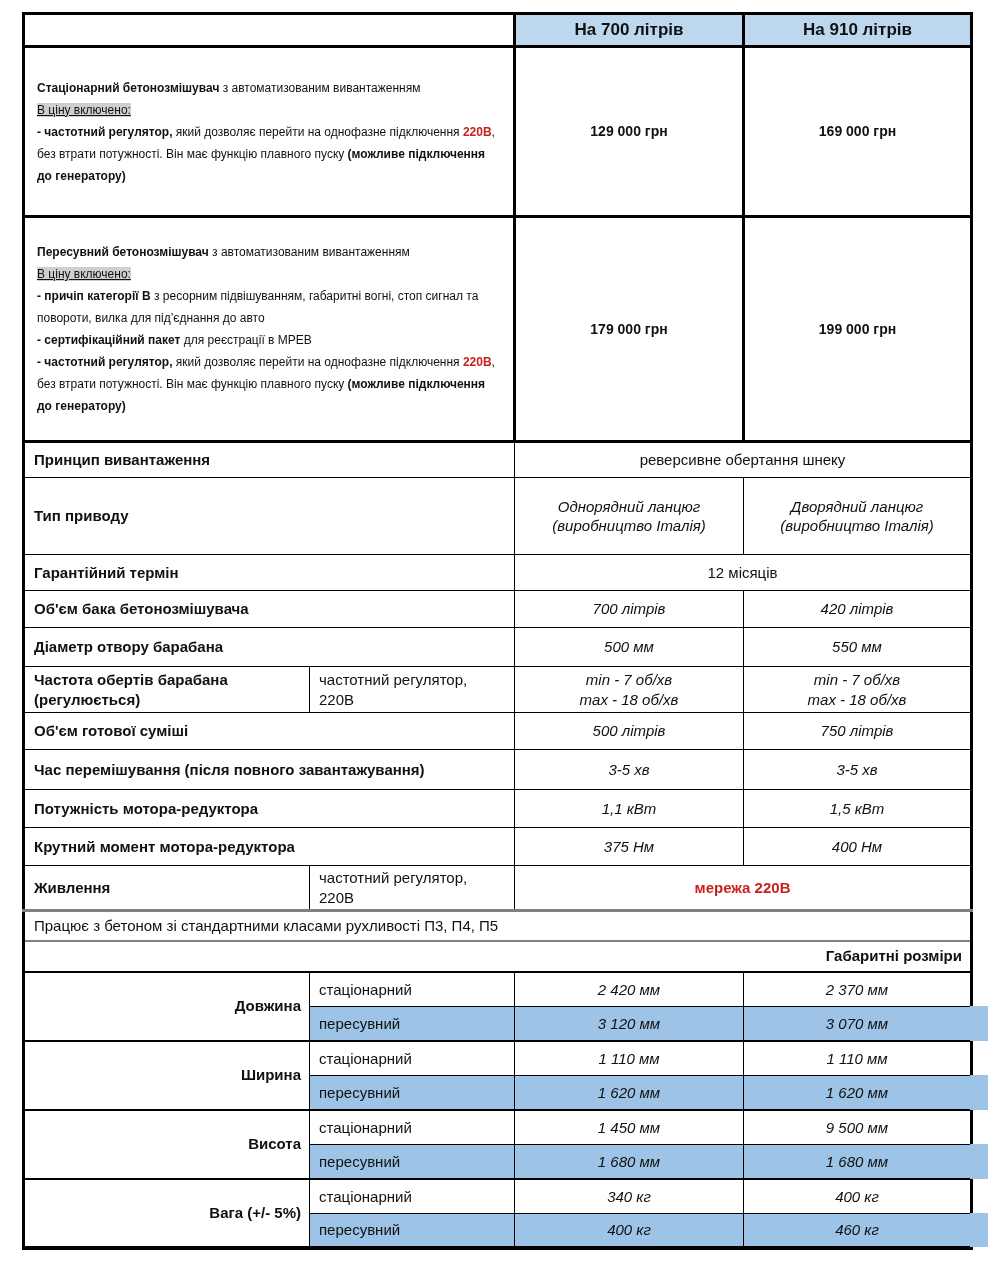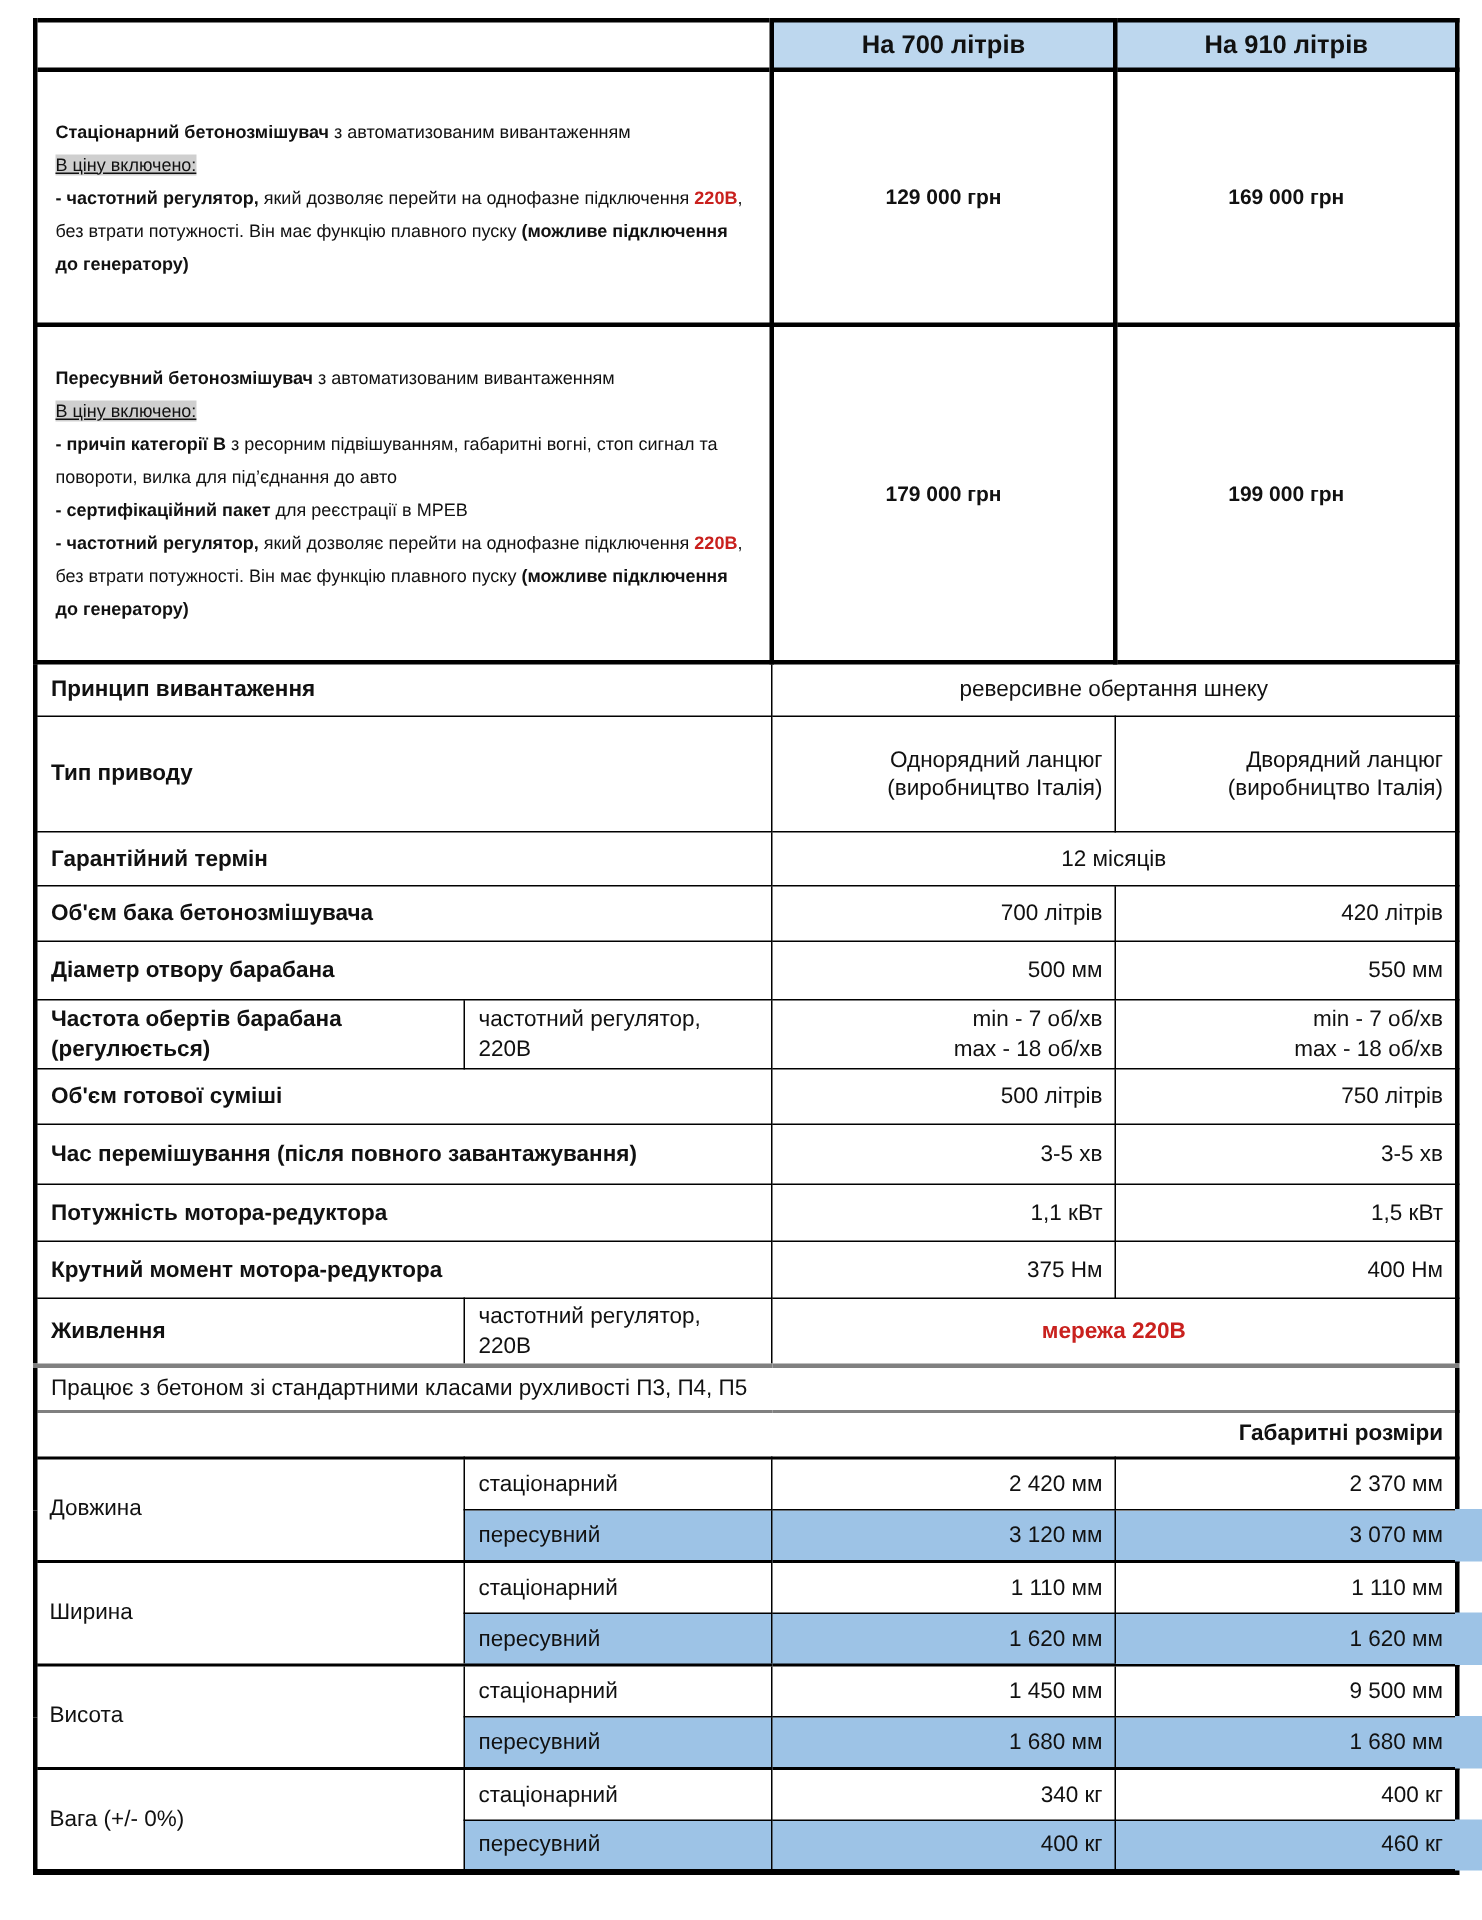--- a/index.html
+++ b/index.html
@@ -40,28 +40,28 @@
     background:var(--highlight-gray);
     text-decoration:underline;
     display:inline;
   }
   td.price{
     font-weight:bold;font-size:14px;text-align:center;
   }
   
   td.label{font-weight:bold;text-align:left;padding-left:9px;}
   td.sub{text-align:left;padding-left:9px;}
-  td.val{text-align:right;white-space:pre-line;}
+  td.val{text-align:center;white-space:pre-line;font-style:italic;}
   td.merged{text-align:center;white-space:pre-line;}
   td.merged-red{text-align:center;font-weight:bold;color:var(--accent-red);}
   tr.power-row td{border-bottom:3px solid var(--border-gray);}
   td.note{text-align:left;padding-left:9px;}
   tr.dims-hdr td{font-weight:bold;text-align:right;border-top:2px solid var(--border-gray);border-bottom:2px solid var(--border-black);}
   
-  td.dim-label{font-weight:normal;text-align:left;border-bottom:2px solid var(--border-black);}
+  td.dim-label{font-weight:bold;text-align:right;border-bottom:2px solid var(--border-black);}
   td.dim-type{text-align:left;padding-left:9px;}
   .blue{background:var(--row-blue);}
   tr.mobile-row td{border-bottom:2px solid var(--border-black);}
   td.ext{position:relative;}
   td.ext::after{
     content:"";position:absolute;left:100%;top:-1px;bottom:-1px;width:26px;
     background:var(--row-blue);
   }
 </style>
 </head>
@@ -203,21 +203,21 @@
         <td class="val">1 450 мм</td>
         <td class="val">9 500 мм</td>
       </tr>
       <tr style="height:34px" class="mobile-row">
         <td class="dim-type blue">пересувний</td>
         <td class="val blue">1 680 мм</td>
         <td class="val blue ext">1 680 мм</td>
       </tr>
 
       <tr style="height:35px">
-        <td class="dim-label" rowspan="2">Вага (+/- 0%)</td>
+        <td class="dim-label" rowspan="2">Вага (+/- 5%)</td>
         <td class="dim-type">стаціонарний</td>
         <td class="val">340 кг</td>
         <td class="val">400 кг</td>
       </tr>
       <tr style="height:34px" class="mobile-row">
         <td class="dim-type blue">пересувний</td>
         <td class="val blue">400 кг</td>
         <td class="val blue ext">460 кг</td>
       </tr>
 

